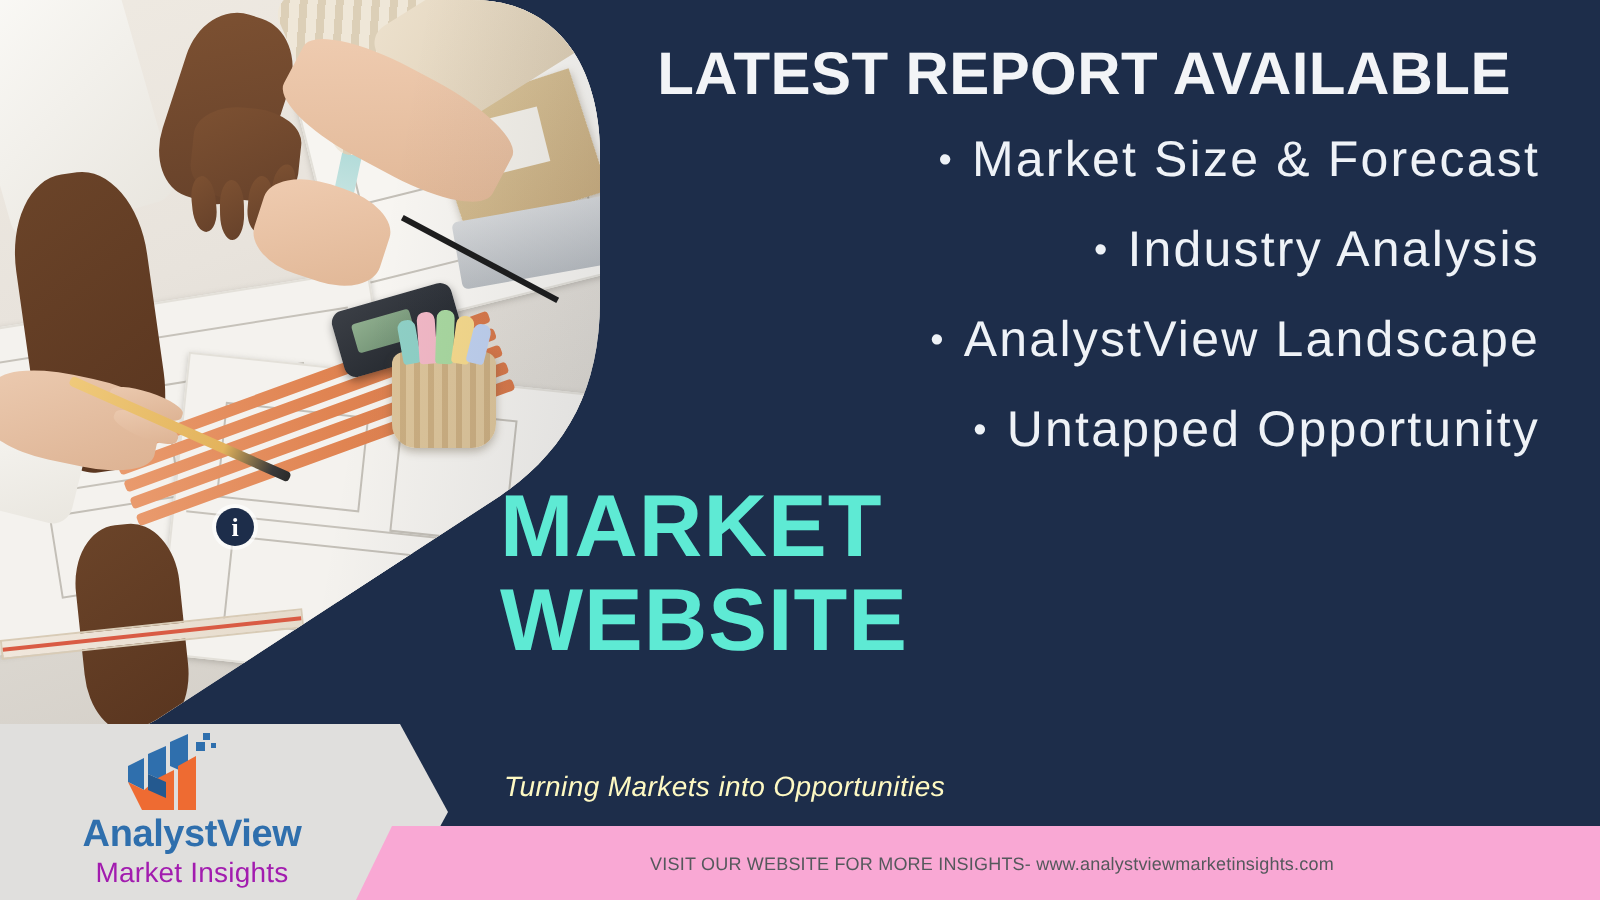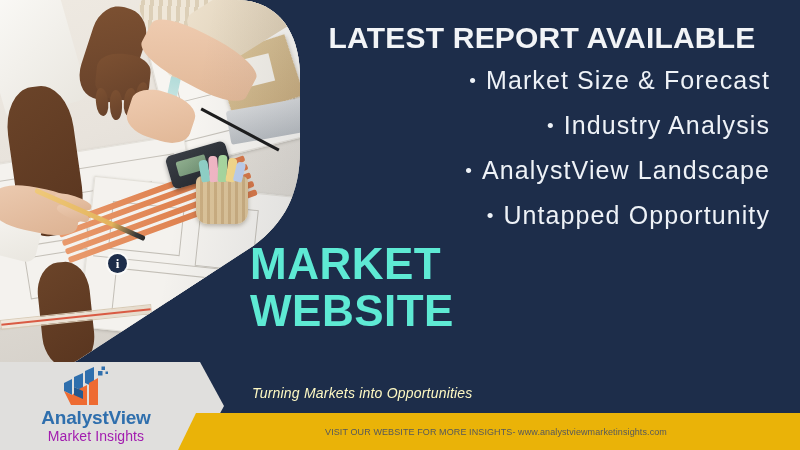--- a/index.html
+++ b/index.html
@@ -319,21 +319,21 @@
     letter-spacing: .1px;
   }
 
   
   .footer-strip {
     position: absolute;
     left: 178px;
     top: 413px;
     width: 622px;
     height: 37px;
-    background: #eab308;
+    background: #f9a8d4;
     clip-path: polygon(18px 0, 622px 0, 622px 37px, 0 37px);
   }
   .footer-text {
     position: absolute;
     left: 0;
     top: 0;
     width: 622px;
     height: 37px;
     display: flex;
     align-items: center;

